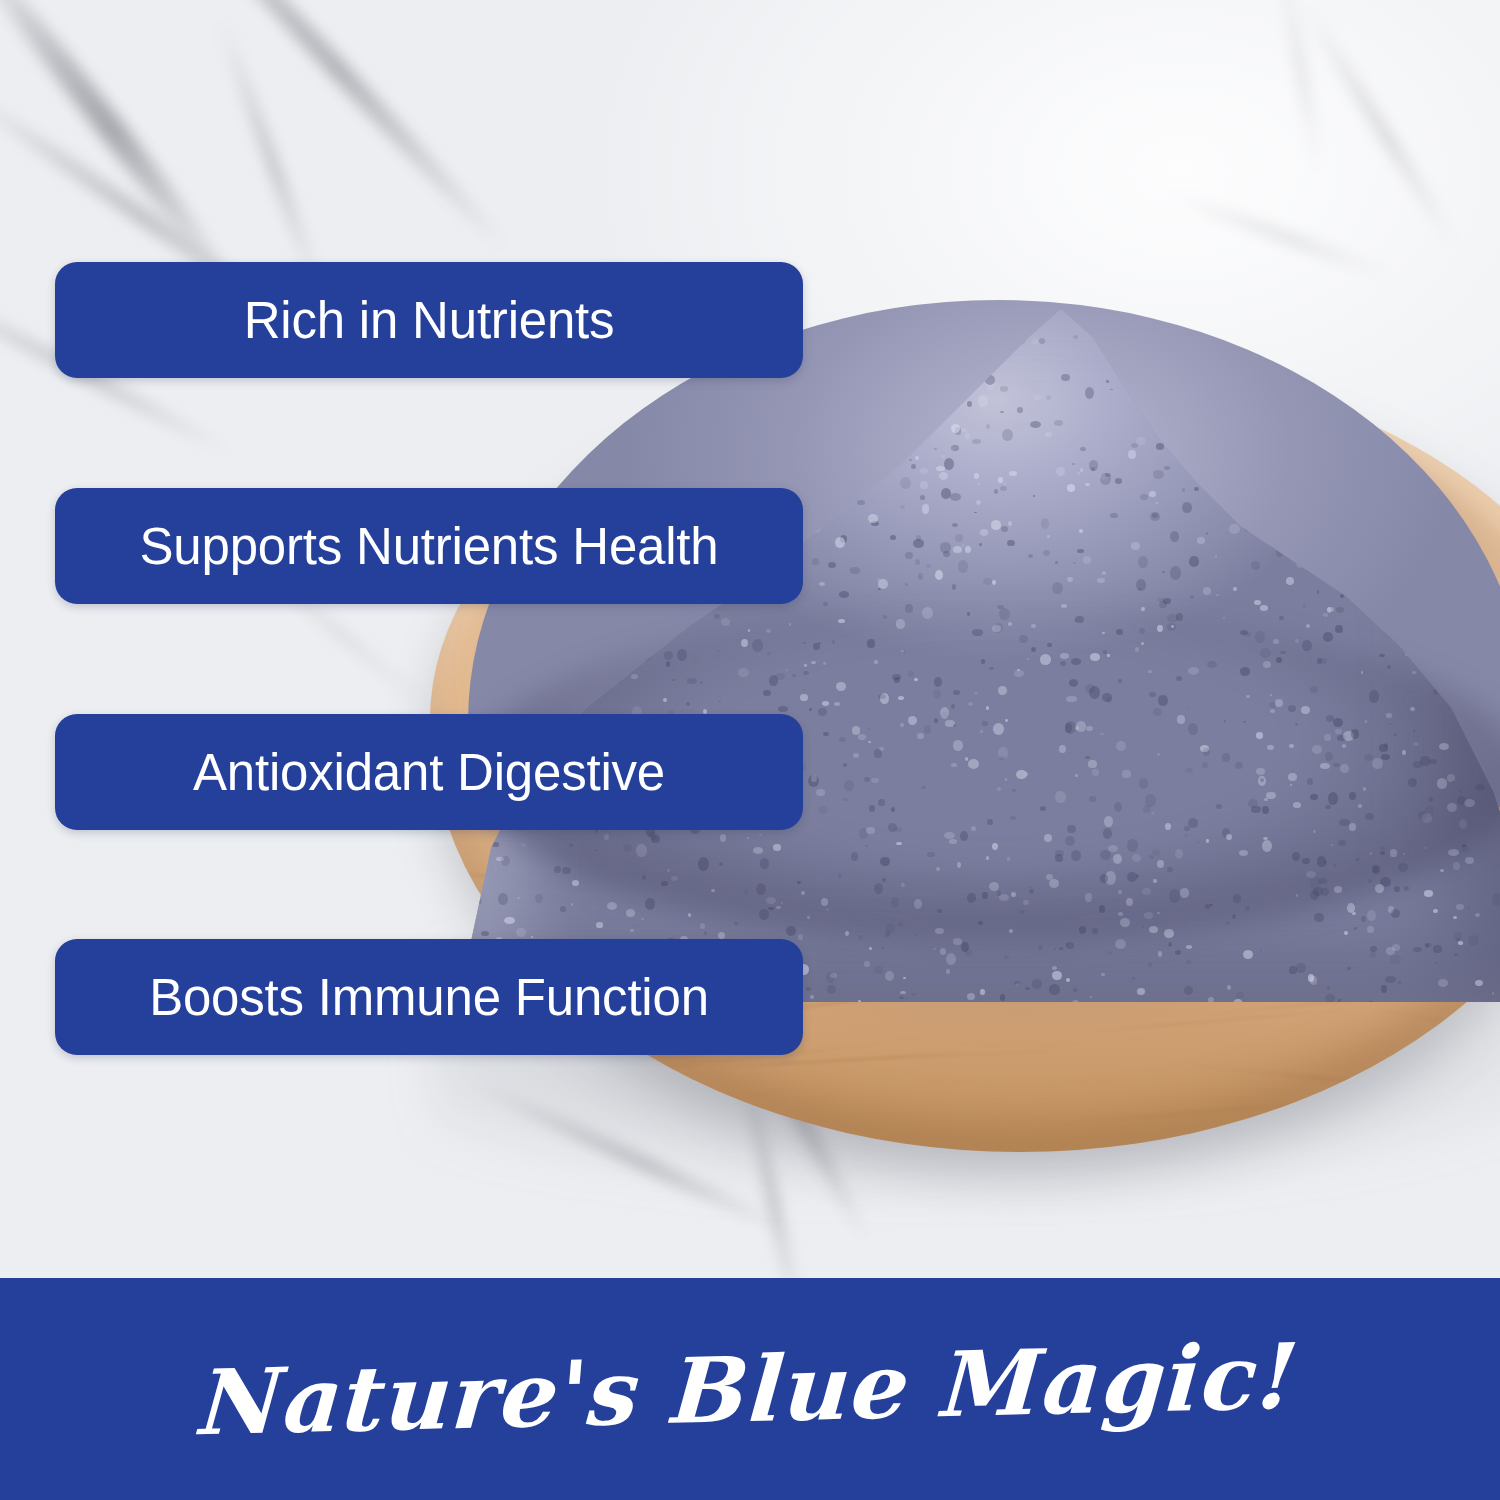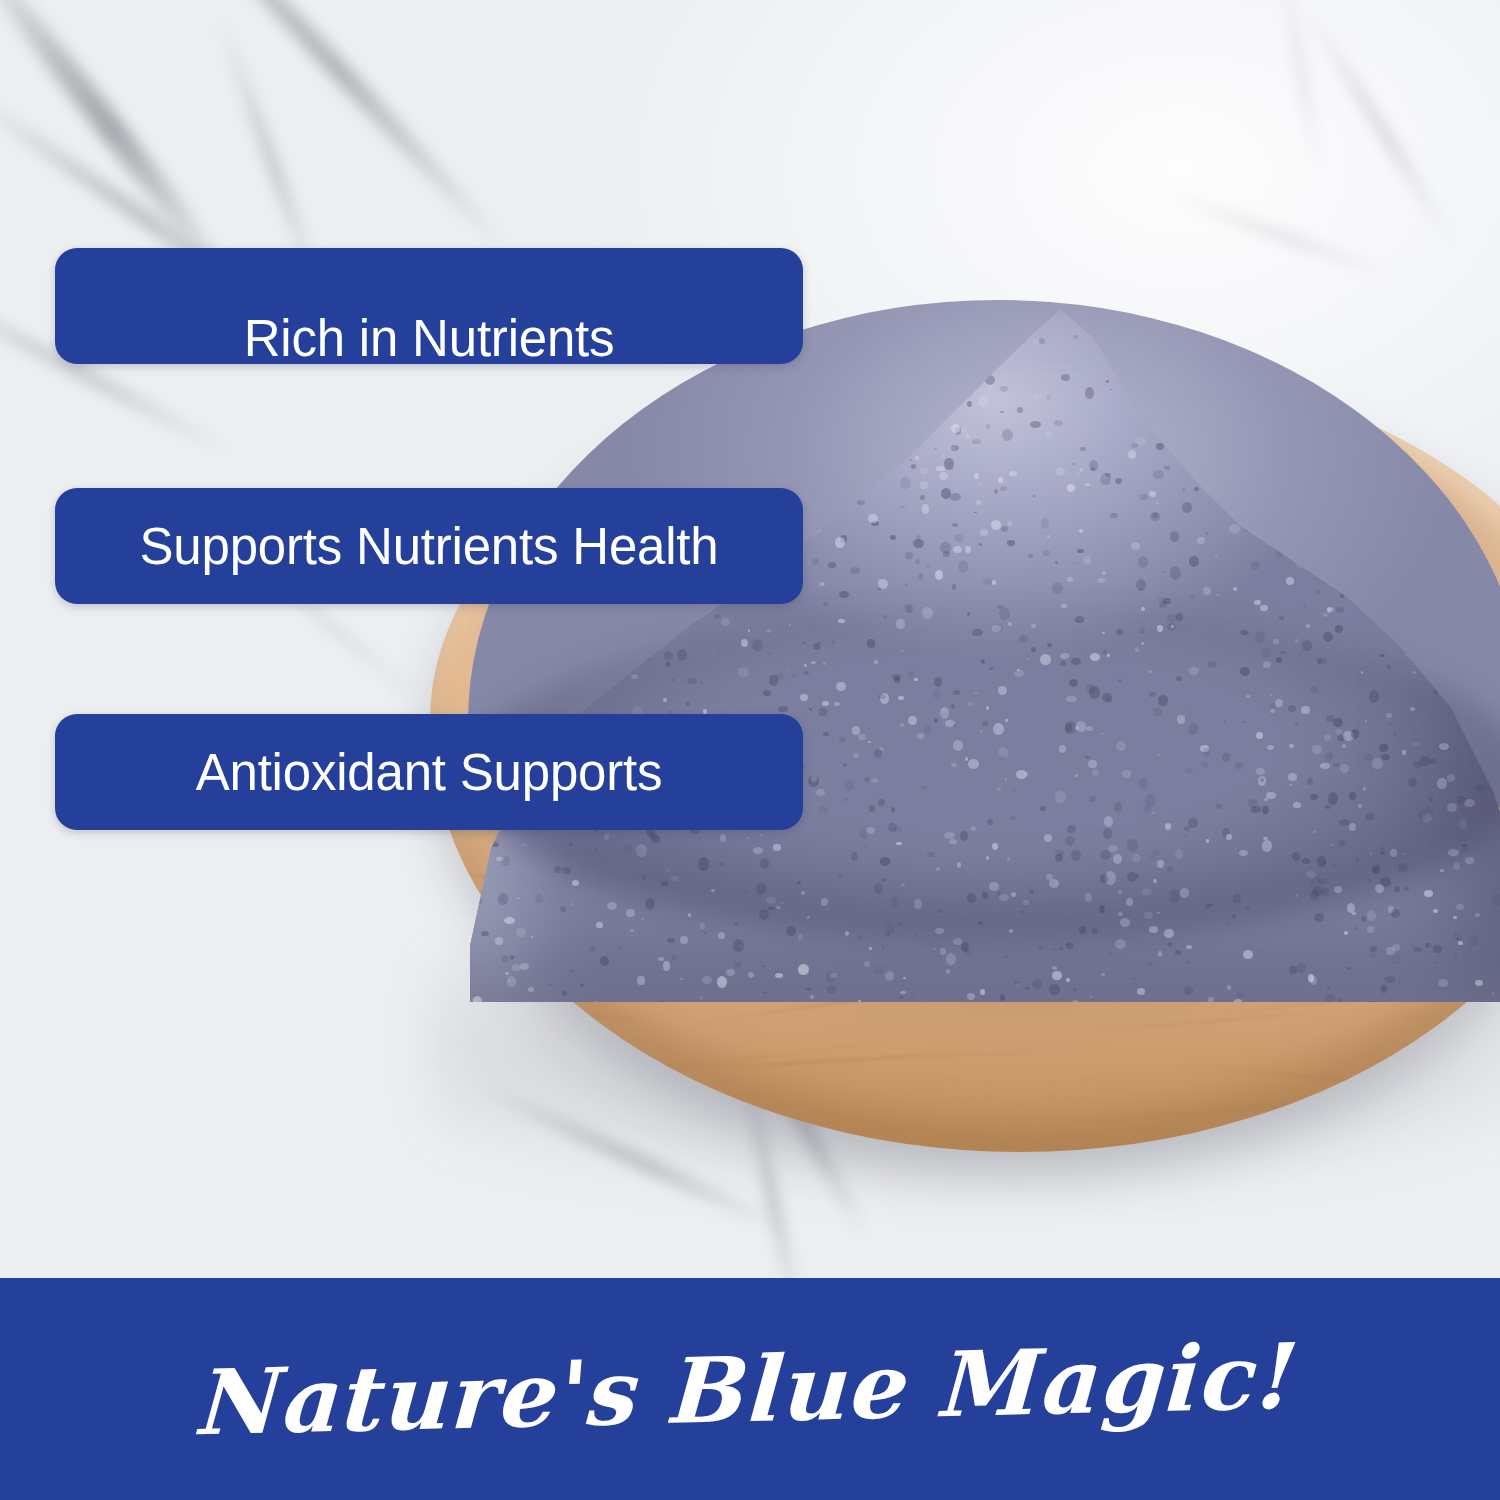--- a/index.html
+++ b/index.html
@@ -161,21 +161,21 @@
     box-shadow: 0 3px 8px rgba(40,50,90,0.22);
   }
   .badge-label {
     color: #ffffff;
     font-size: 51px;
     font-weight: 400;
     letter-spacing: -0.2px;
     white-space: nowrap;
     line-height: 1;
   }
-  #badge-0 { top: 248px; align-items: flex-end; }
+  #badge-0 { top: 262px; }
   #badge-1 { top: 488px; }
   #badge-2 { top: 714px; }
   #badge-3 { top: 939px; }
 
   
   .banner {
     position: absolute;
     left: 0;
     top: 1278px;
     width: 1500px;
@@ -1650,20 +1650,23 @@
     <div class="powder-shade"></div>
   </div>
 
   <div class="badge" id="badge-0">
     <span class="badge-label">Rich in Nutrients</span>
   </div>
   <div class="badge" id="badge-1">
     <span class="badge-label">Supports Nutrients Health</span>
   </div>
   <div class="badge" id="badge-2">
-    <span class="badge-label">Antioxidant Supports</span>
+    <span class="badge-label">Antioxidant Digestive</span>
+  </div>
+  <div class="badge" id="badge-3">
+    <span class="badge-label">Boosts Immune Function</span>
   </div>
 
   <div class="banner">
     <span class="banner-text">Nature's Blue Magic!</span>
   </div>
 
 </div>
 
 </body></html>

